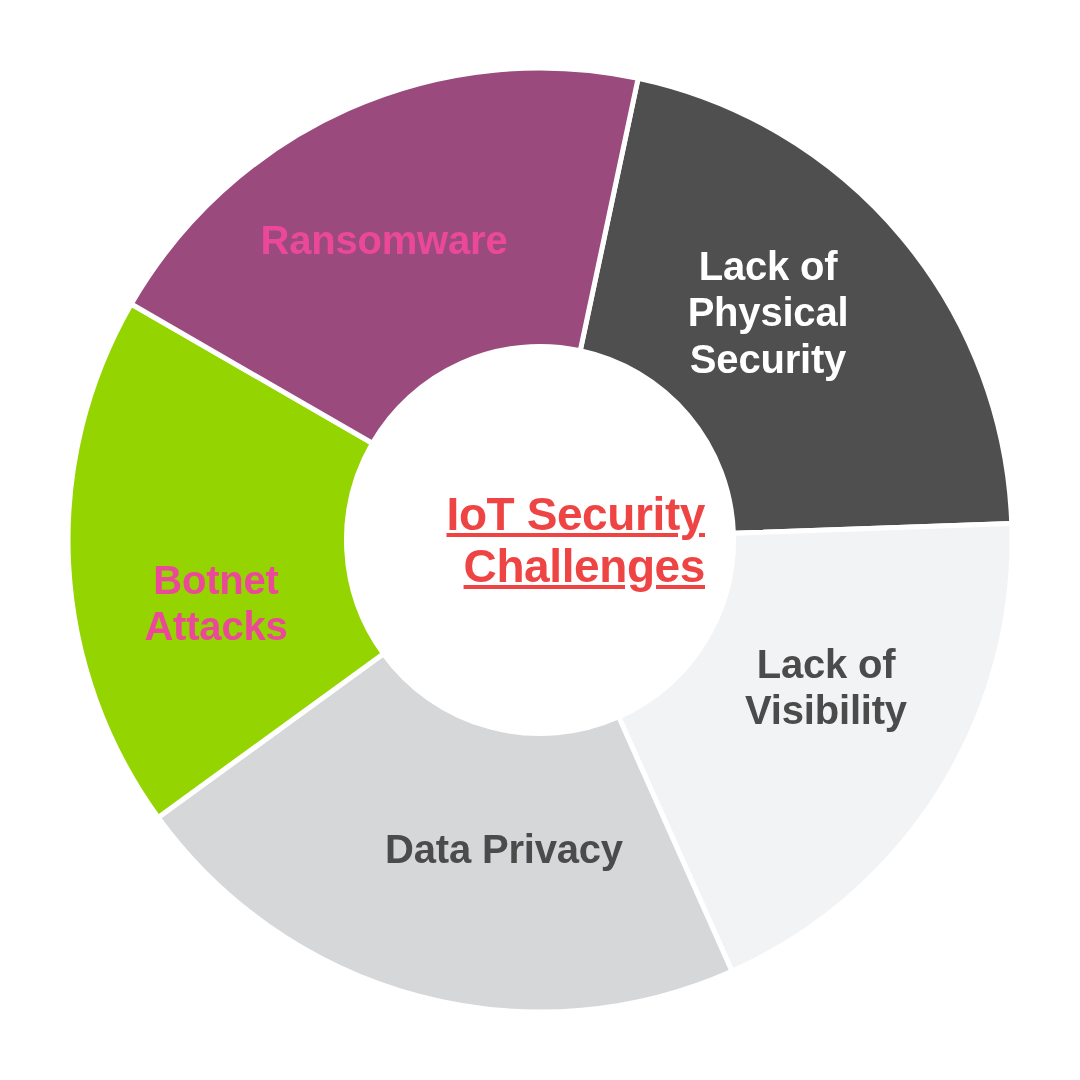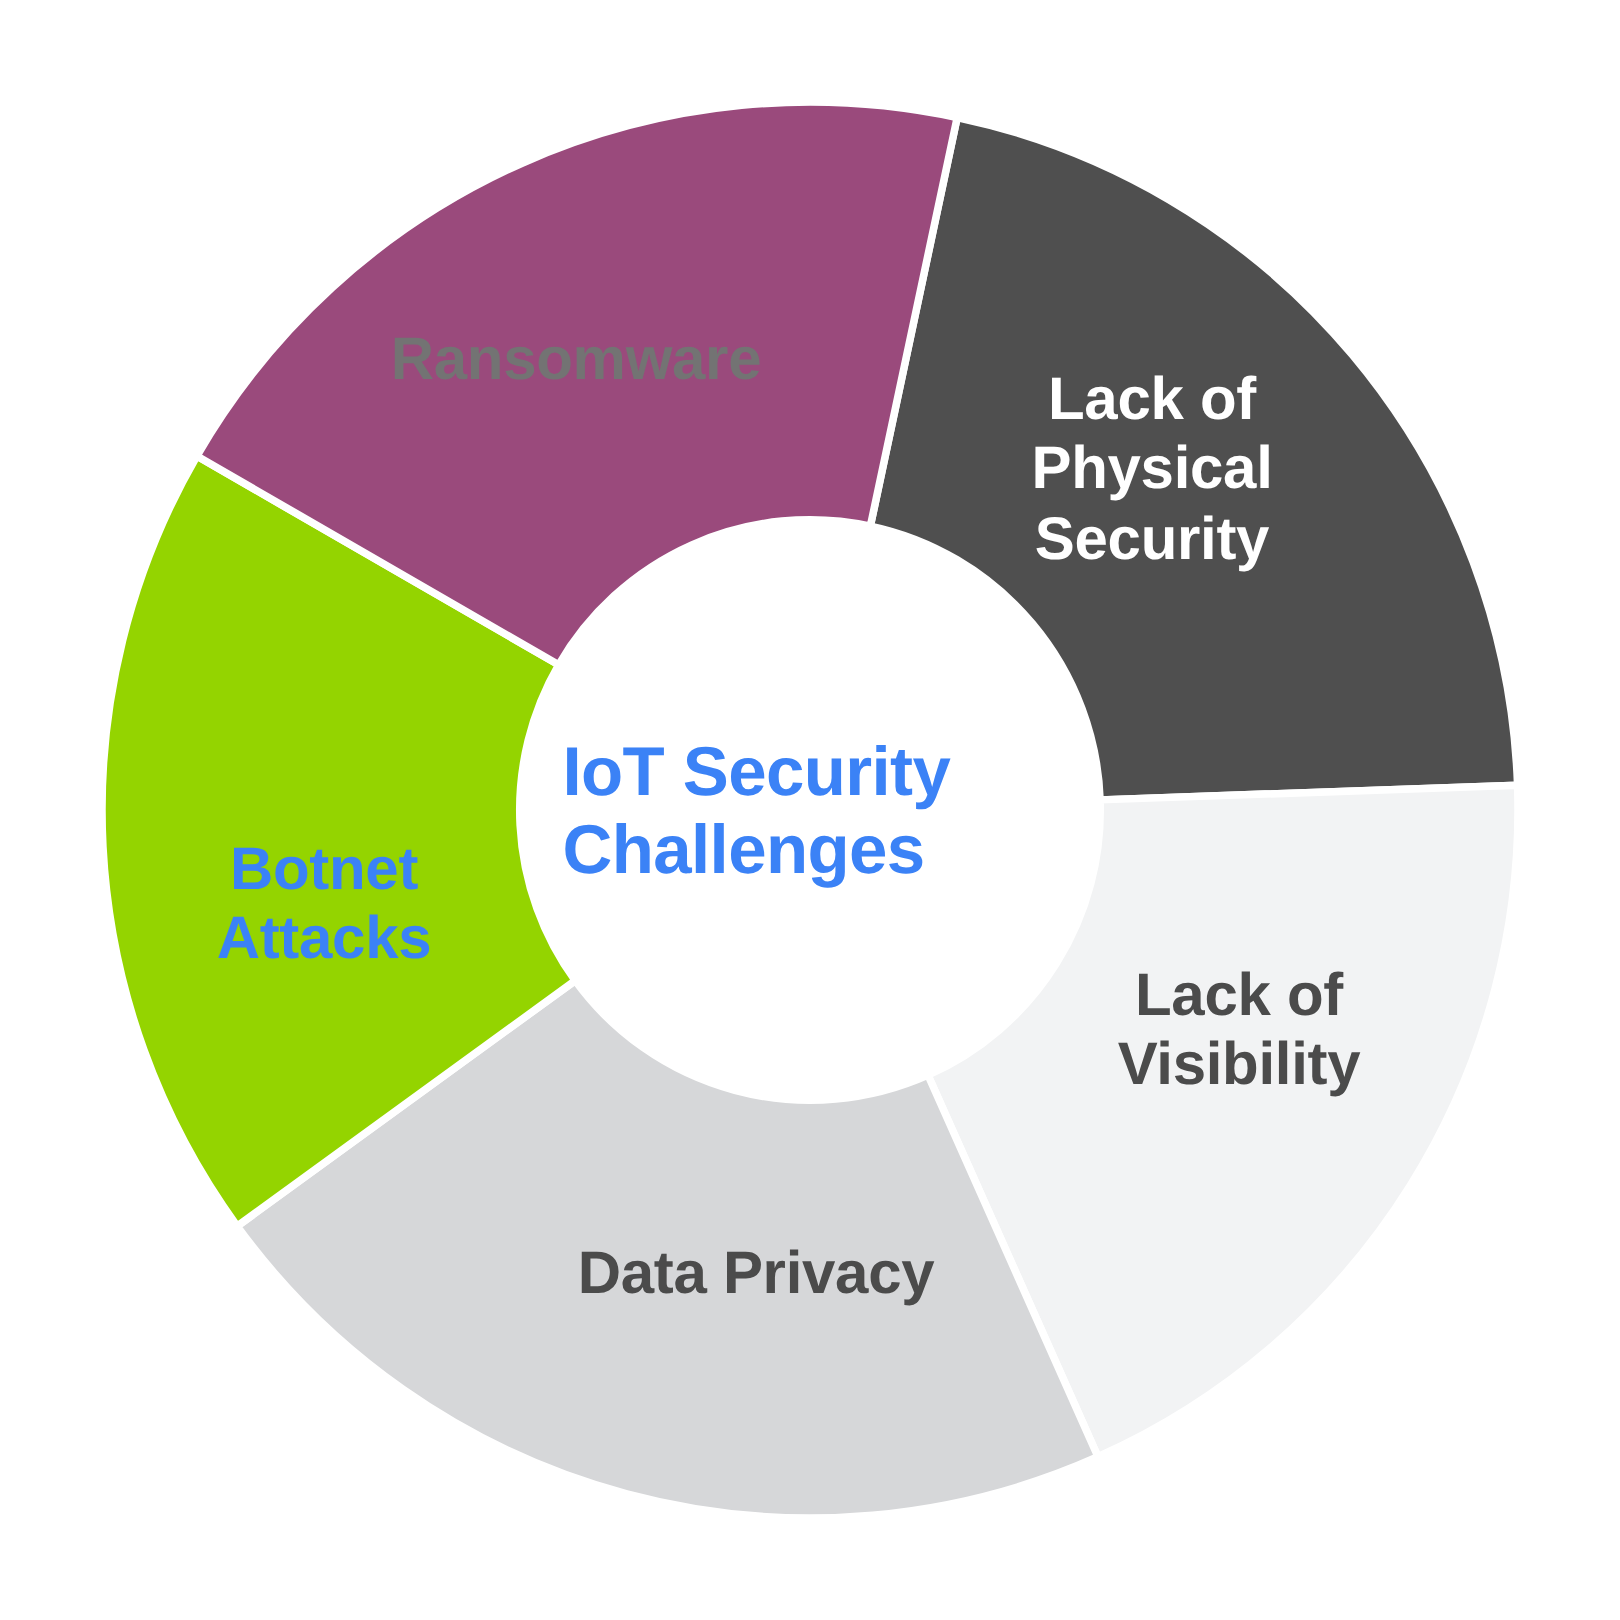--- a/index.html
+++ b/index.html
@@ -61,53 +61,54 @@
     left: 504px;
     top: 849px;
     font-size: 40px;
     color: #4b4b4b;
     width: 380px;
   }
   #label-botnet-attacks {
     left: 216px;
     top: 603px;
     font-size: 40px;
-    color: #3b82f6;
+    color: #ec4899;
     width: 280px;
   }
   #label-ransomware {
     left: 384px;
     top: 240px;
     font-size: 40px;
-    color: #737373;
+    color: #ec4899;
     width: 380px;
   }
   #center-hub {
     position: absolute;
     left: 540px;
     top: 540px;
     width: 384px;
     height: 384px;
     margin-left: -192px;
     margin-top: -192px;
     border-radius: 50%;
     background: #ffffff;
     display: flex;
     align-items: center;
     justify-content: center;
   }
   #center-title {
     width: 330px;
-    text-align: left;
+    text-align: right;
     font-size: 46px;
     font-weight: bold;
     line-height: 1.14;
-    color: #3b82f6;
+    color: #ef4444;
     letter-spacing: -0.4px;
     white-space: pre-line;
+    text-decoration: underline;
   }
 </style>
 </head>
 <body>
 
 <div id="chart-root">
 
   <svg id="donut-svg" viewBox="0 0 1080 1080">
     <g id="slices-group">
         <path d="M 638.13 78.31 A 472 472 0 0 1 1011.71 523.53 L 733.40 533.25 A 193.51999999999998 193.51999999999998 0 0 0 580.24 350.71 Z" fill="#4F4F4F" class="slice-path"></path>

